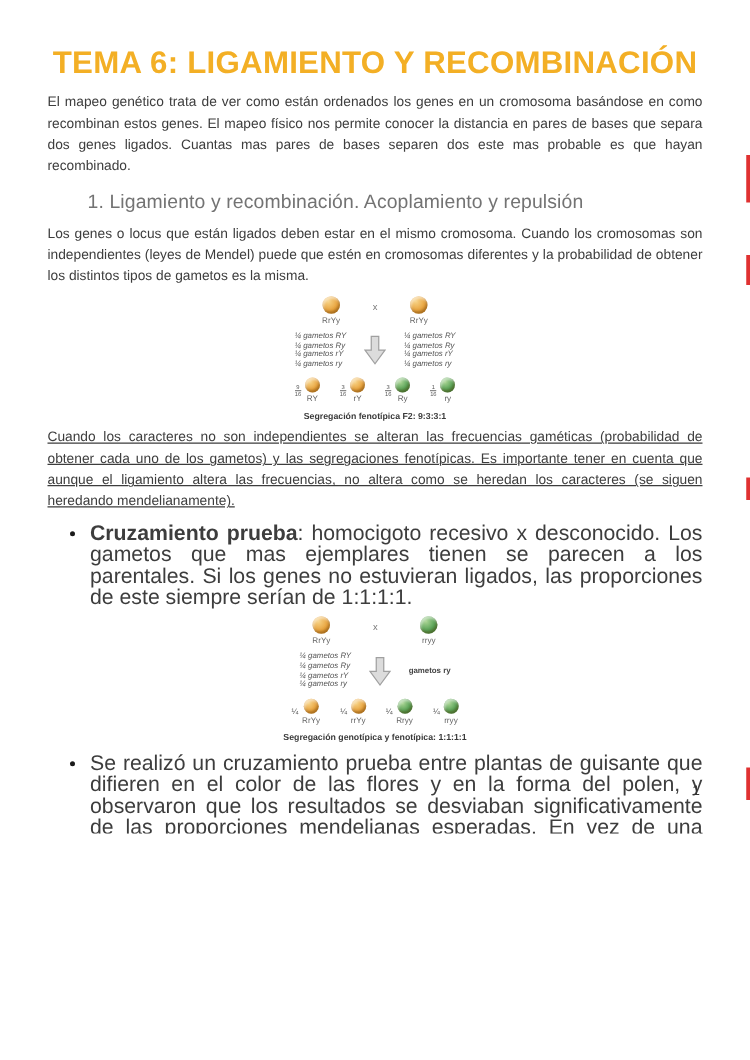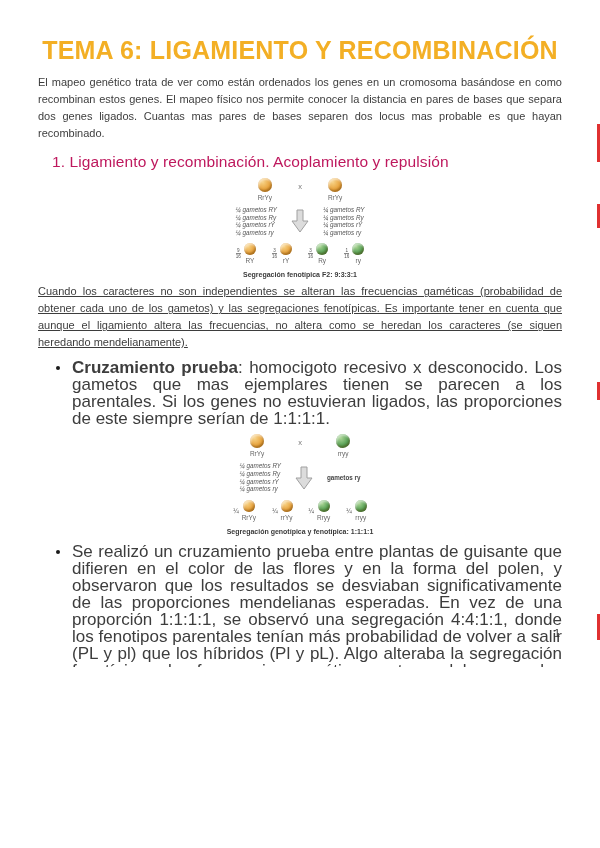--- a/index.html
+++ b/index.html
@@ -10,22 +10,22 @@
     font-family:"Liberation Sans", sans-serif; color:#3d3d3d;
     padding:34px 38px 0 38px;
   }
   .doc-title {
     text-align:center; color:#F3AF25; font-weight:800;
     font-size:25px; line-height:32px; letter-spacing:0.2px;
   }
   .doc-title .tline { display:block; white-space:nowrap; }
   p.body { font-size:11px; line-height:17px; text-align:justify; margin-top:8px; }
   .sec-heading {
-    color:#be185d; font-size:15.5px; font-weight:400;
-    margin:11px 0 0 14px; letter-spacing:0.1px;
+    color:#737373; font-size:15.5px; font-weight:400;
+    margin:11px 0 0 32px; letter-spacing:0.1px;
   }
   
   .bullet { display:flex; margin-top:8px; padding-left:18px; }
   .bullet .dot { flex:none; width:4px; height:4px; border-radius:50%; background:#1a1a1a; margin:7px 12px 0 0; }
   .bullet .btext { flex:1; font-size:17px; line-height:17px; text-align:justify; }
   .b-lead { font-weight:bold; }
   
   .diagram { width:fit-content; margin:6px auto 0 auto; text-align:center; color:#555; }
   .parents-row { display:flex; justify-content:center; align-items:flex-start; gap:26px; }
   .parent { display:flex; flex-direction:column; align-items:center; }
@@ -66,24 +66,25 @@
 </style>
 </head>
 <body>
 
 <div class="page">
 
   <h1 class="doc-title">
     <span class="tline">TEMA 6: LIGAMIENTO Y RECOMBINACIÓN</span>
   </h1>
 
-  <p class="body">El mapeo genético trata de ver como están ordenados los genes en un cromosoma basándose en como recombinan estos genes. El mapeo físico nos permite conocer la distancia en pares de bases que separa dos genes ligados. Cuantas mas pares de bases separen dos locus mas probable es que hayan recombinado.</p>
+  <p class="body">El mapeo genético trata de ver como están ordenados los genes en un cromosoma basándose en como recombinan estos genes. El mapeo físico nos permite conocer la distancia en pares de bases que separa dos genes ligados. Cuantas mas pares de bases separen dos este mas probable es que hayan recombinado.</p>
 
   <h2 class="sec-heading">1.  Ligamiento y recombinación. Acoplamiento y repulsión</h2>
 
+  <p class="body">Los genes o locus que están ligados deben estar en el mismo cromosoma. Cuando los cromosomas son independientes (leyes de Mendel) puede que estén en cromosomas diferentes y la probabilidad de obtener los distintos tipos de gametos es la misma.</p>
 
   <div class="diagram" style="margin-top:7px;">
     <div class="parents-row">
       <div class="parent">
         <div class="pea orange"></div>
         <div class="pea-label">RrYy</div>
       </div>
       <div class="cross">x</div>
       <div class="parent">
         <div class="pea orange"></div>

